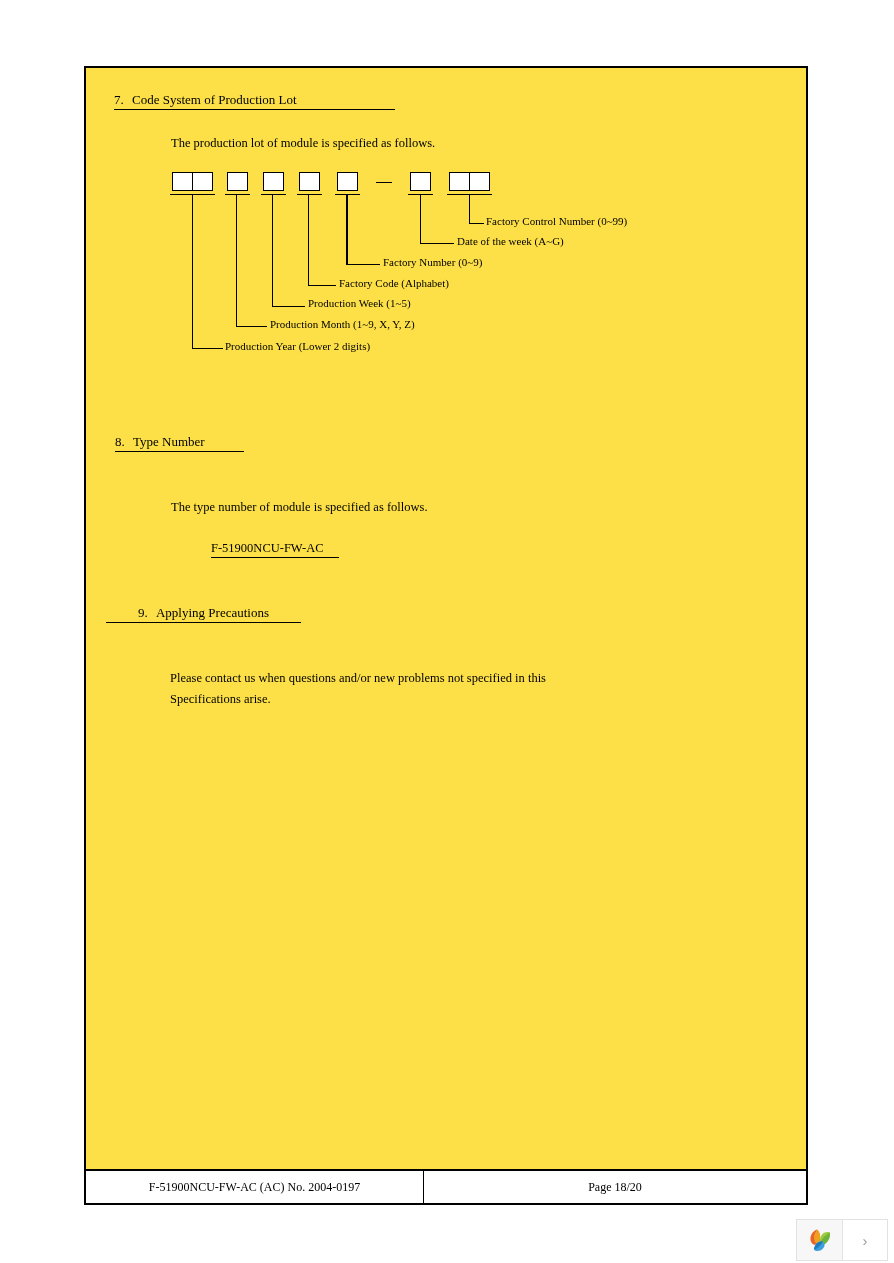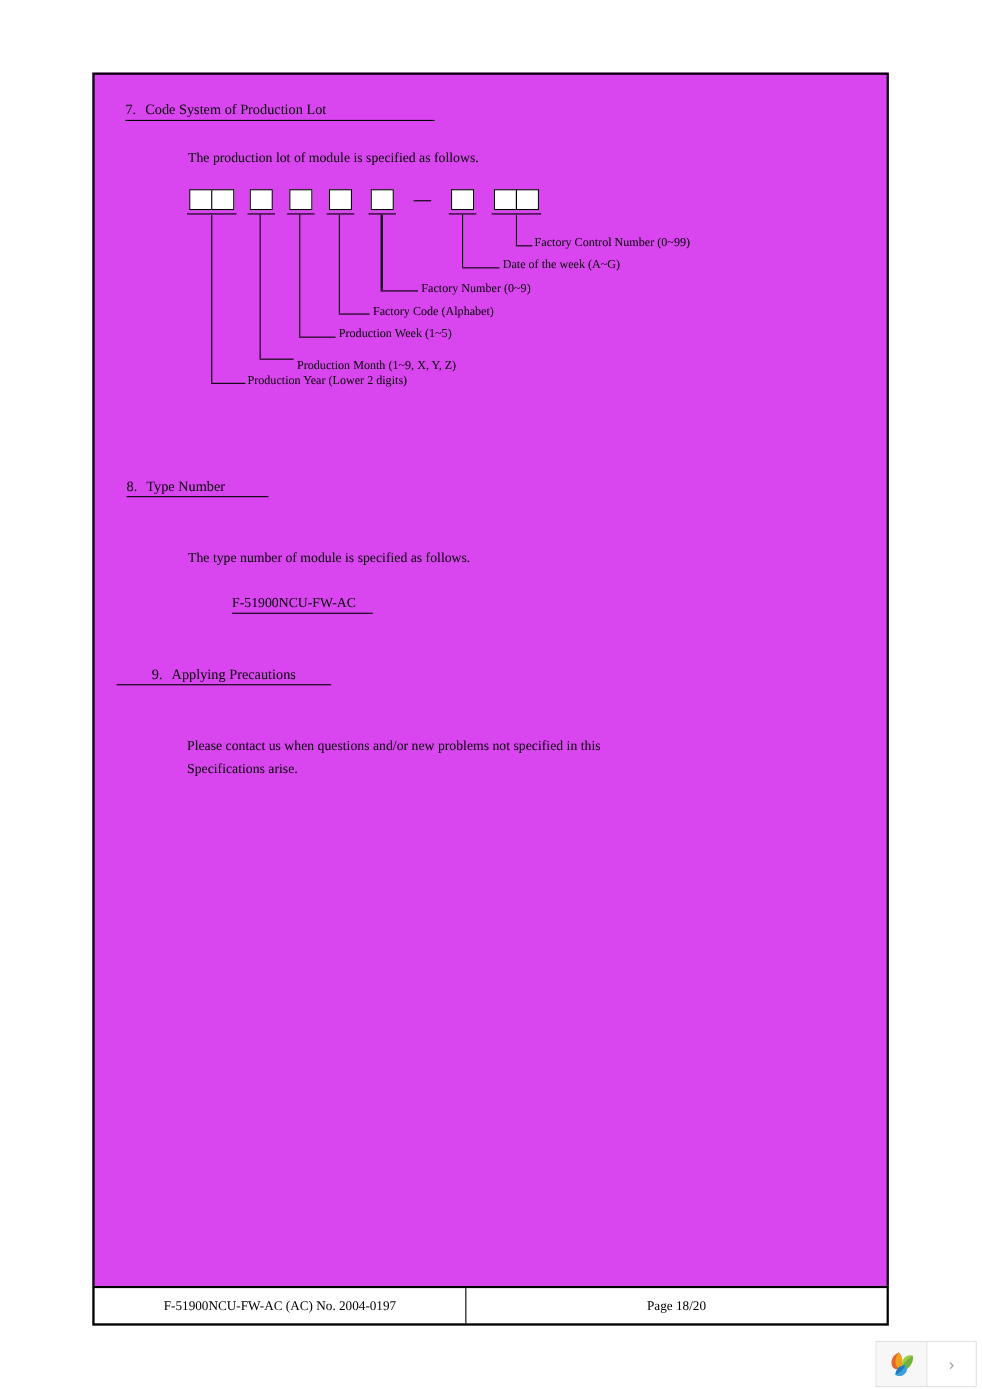--- a/index.html
+++ b/index.html
@@ -19,21 +19,21 @@
 
   
   #page-frame {
     position: absolute;
     left: 84px;
     top: 66px;
     width: 724px;
     height: 1139px;
     border: 2px solid #000;
     box-sizing: border-box;
-    background: #d946ef;
+    background: #fde047;
   }
   .heading {
     position: absolute;
     font-size: 13px;
     white-space: nowrap;
     border-bottom: 1px solid #000;
     padding-bottom: 1px;
     box-sizing: border-box;
   }
   .body-text {
@@ -206,21 +206,21 @@
   <div class="label-txt" style="left:400px; top:147px;">Factory Control Number (0~99)</div>
 
   <div class="label-txt" style="left:371px; top:167px;">Date of the week (A~G)</div>
 
   <div class="label-txt" style="left:297px; top:188px;">Factory Number (0~9)</div>
 
   <div class="label-txt" style="left:253px; top:209px;">Factory Code (Alphabet)</div>
 
   <div class="label-txt" style="left:222px; top:229px;">Production Week (1~5)</div>
 
-  <div class="label-txt" style="left:184px; top:258px;text-align:center;">Production Month (1~9, X, Y, Z)</div>
+  <div class="label-txt" style="left:184px; top:250px;text-align:center;">Production Month (1~9, X, Y, Z)</div>
 
   <div class="label-txt" style="left:139px; top:272px;">Production Year (Lower 2 digits)</div>
 
   <div class="heading" style="left:29px; top:366px; width:129px;">
     <span>8.</span>
     <span style="margin-left:5px;">Type Number</span>
   </div>
 
   <div class="body-text" style="left:85px; top:432px;">The type number of module is specified as follows.</div>
 

